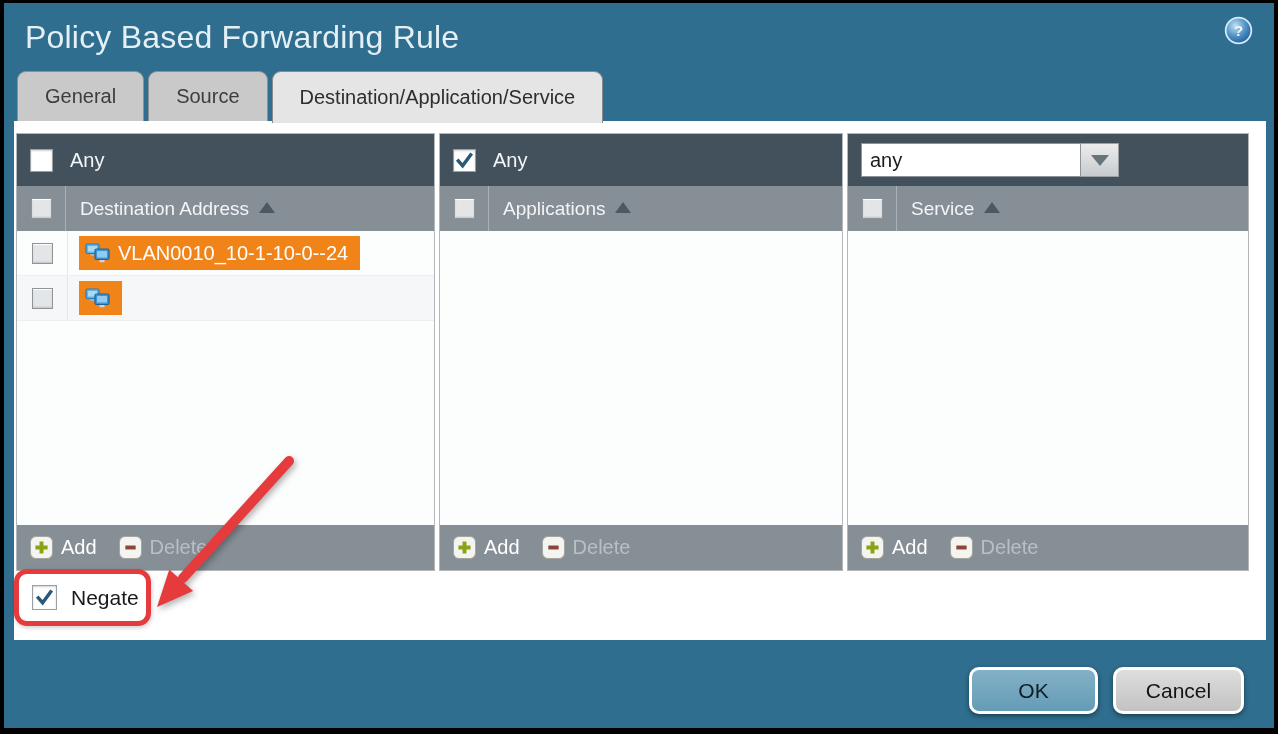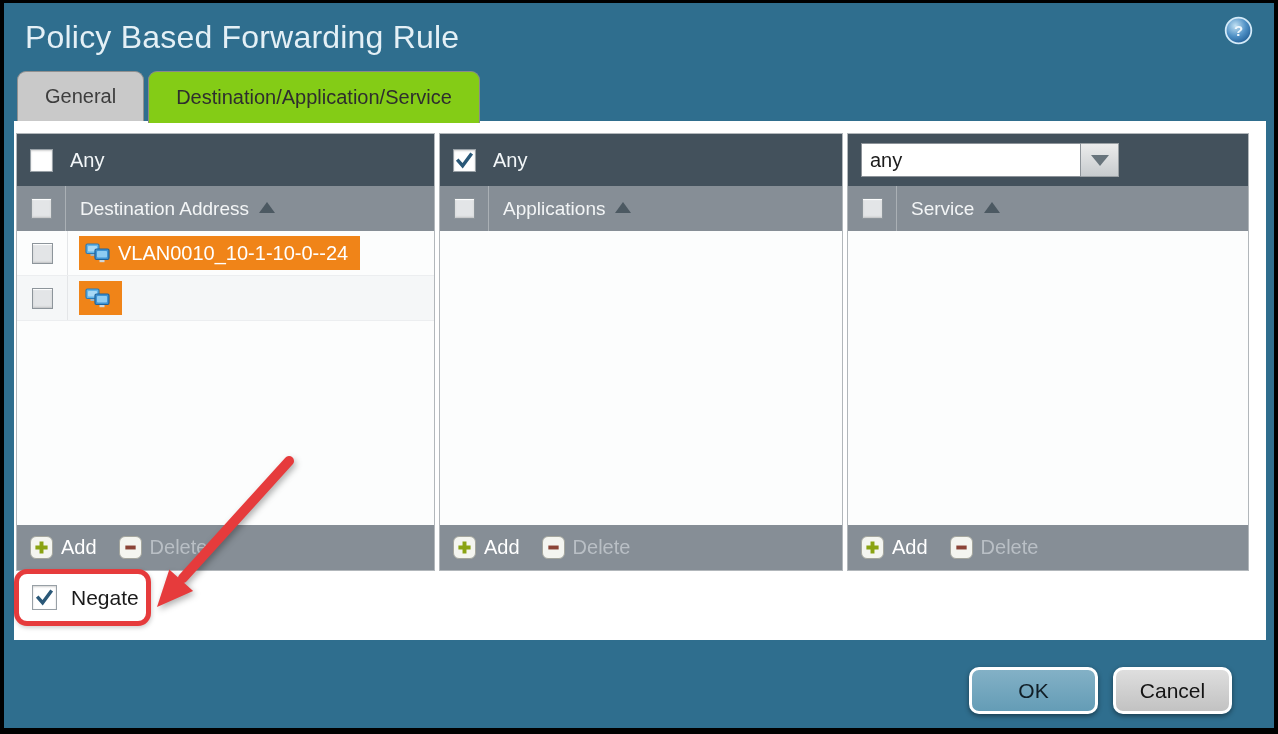--- a/index.html
+++ b/index.html
@@ -21,21 +21,21 @@
   .help{position:absolute;top:13px;right:21px;width:29px;height:29px;cursor:pointer;}
   
   .tabbar{position:absolute;left:13px;top:68px;height:50px;display:flex;gap:4px;}
   .tab{
     height:50px;display:flex;align-items:center;
     padding:0 27px;font-size:20px;color:#3d3d3d;
     background:#c9c9c9;border:1px solid #909090;border-bottom:none;
     border-radius:9px 9px 0 0;box-sizing:border-box;cursor:pointer;
   }
   .tab.active{
-    background:#84cc16;color:#2e2e2e;border-color:#8a8a8a;height:52px;
+    background:#e5e5e5;color:#2e2e2e;border-color:#8a8a8a;height:52px;
     position:relative;z-index:3;
   }
   
   .content{
     position:absolute;left:10px;top:118px;width:1252px;height:519px;
     background:#ffffff;z-index:2;
   }
   .col{
     position:absolute;top:12px;box-sizing:border-box;
     border:1px solid #b2b7bb;background:#fbfcfc;
@@ -117,21 +117,21 @@
   .negate-box .cb{width:25px;height:25px;}
   .negate-label{color:#1a1a1a;font-size:21px;}
   
   .btn{
     position:absolute;height:47px;box-sizing:border-box;border:3px solid #ffffff;
     border-radius:10px;display:flex;align-items:center;justify-content:center;
     font-size:21px;color:#101e26;cursor:pointer;
     box-shadow:0 2px 5px rgba(0,0,0,.45);
   }
   .btn-ok{left:965px;top:664px;width:129px;background:linear-gradient(#83b1c6,#649cb6);}
-  .btn-cancel{left:1109px;top:664px;width:119px;background:linear-gradient(#dedede,#c2c2c2);color:#141414;}
+  .btn-cancel{left:1109px;top:664px;width:131px;background:linear-gradient(#dedede,#c2c2c2);color:#141414;}
   
   .arrow-svg{position:absolute;left:0;top:0;width:1278px;height:734px;pointer-events:none;z-index:6;
     filter:drop-shadow(2px 3px 3px rgba(0,0,0,.3));}
 </style>
 </head>
 <body>
 
 <div class="dialog">
 
   <div class="title">Policy Based Forwarding Rule</div>
@@ -145,20 +145,21 @@
           <stop offset="100%" stop-color="#1d5a93"></stop>
         </radialGradient>
       </defs>
       <circle cx="14.5" cy="14.5" r="12.8" fill="url(#hg)" stroke="#d4eaf8" stroke-width="1.8"></circle>
       <text x="14.5" y="20" text-anchor="middle" font-size="15" font-weight="bold" fill="#eef7fd" font-family="Liberation Sans, sans-serif">?</text>
     </svg>
   </div>
 
   <div class="tabbar">
     <div class="tab">General</div>
+    <div class="tab">Source</div>
     <div class="tab active">Destination/Application/Service</div>
   </div>
 
   <div class="content">
 
     <div class="col col1">
       <div class="col-head">
         <span class="cb">
           
         </span>

